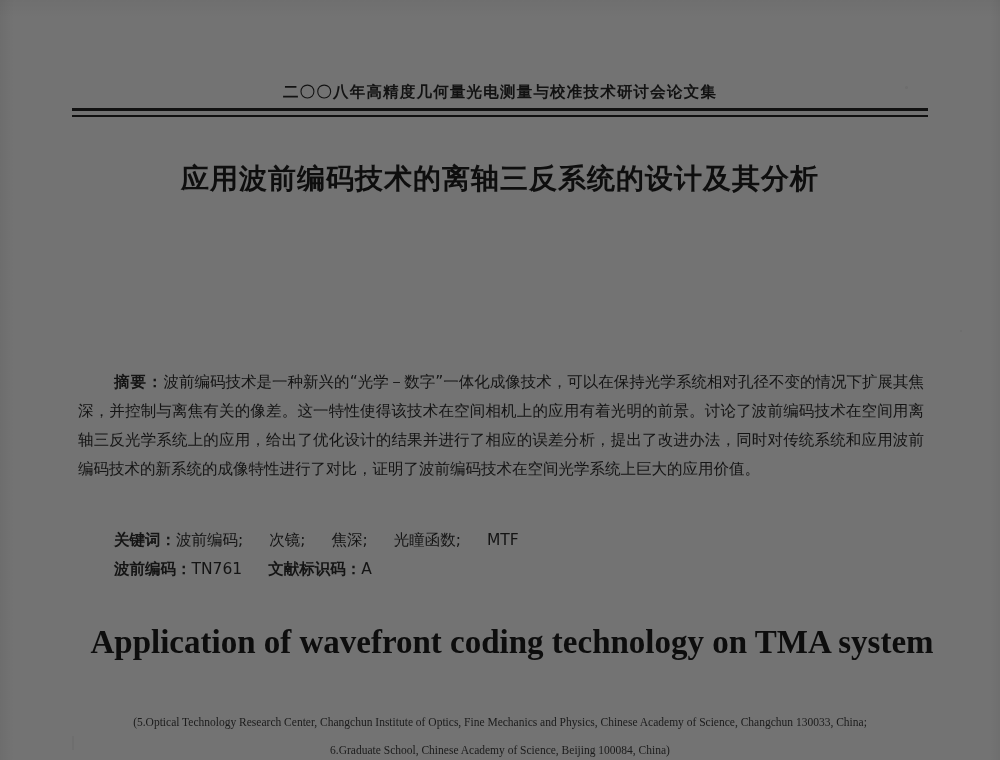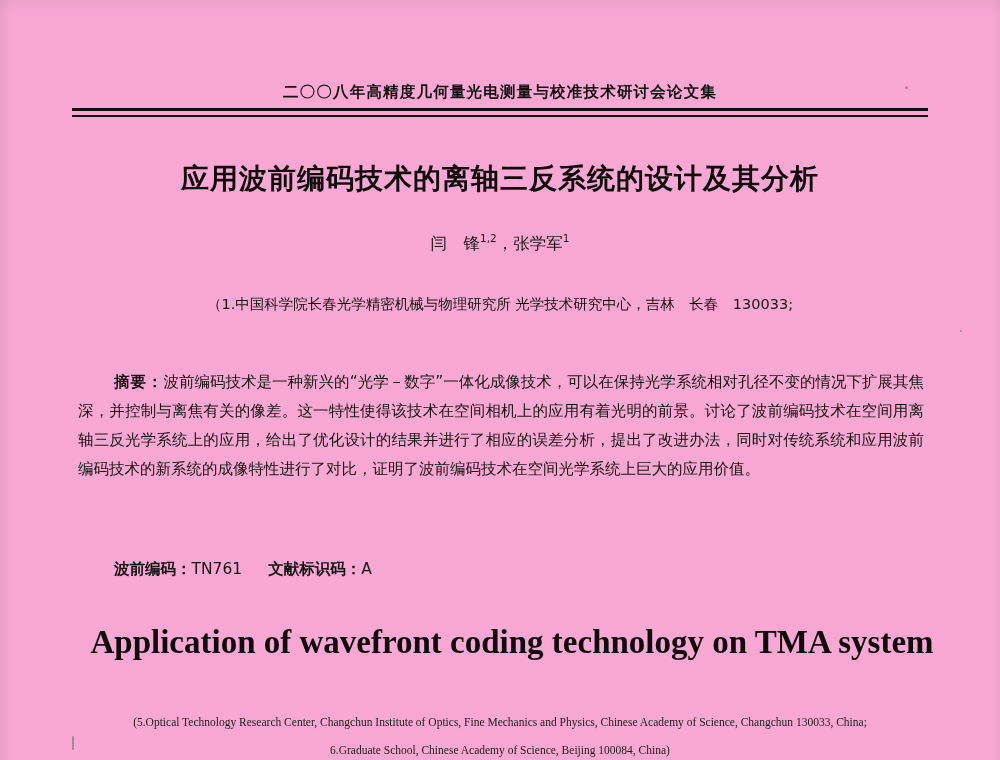--- a/index.html
+++ b/index.html
@@ -11,21 +11,21 @@
     width: 1000px;
     height: 760px;
     overflow: hidden;
     font-family: "Liberation Serif", serif;
     color: #1a1a1a;
   }
   .page {
     position: relative;
     width: 1000px;
     height: 760px;
-    background: #f9a8d4;
+    background: #737373;
   }
   
   .page::before {
     content: "";
     position: absolute;
     inset: 0;
     background:
       linear-gradient(to right, rgba(0,0,0,0.05) 0px, rgba(0,0,0,0) 14px),
       linear-gradient(to left, rgba(0,0,0,0.04) 0px, rgba(0,0,0,0) 10px),
       linear-gradient(to bottom, rgba(0,0,0,0.035) 0px, rgba(0,0,0,0) 18px);
@@ -172,30 +172,29 @@
 
 <div class="page">
   <div class="content">
 
     <div class="running-head">二〇〇八年高精度几何量光电测量与校准技术研讨会论文集</div>
     <div class="rule-thick"></div>
     <div class="rule-thin"></div>
 
     <div class="cn-title">应用波前编码技术的离轴三反系统的设计及其分析</div>
 
-    <div class="cn-authors">
-      <span>闫　锋</span><sup>1,2</sup><span>，</span><span>张学军</span><sup>1</sup>
-    </div>
-
-    <div class="affil affil-1">（1.中国科学院长春光学精密机械与物理研究所 光学技术研究中心，吉林　长春　130033;</div>
+
 
     <div class="abstract">
       <b>摘要：</b><span>波前编码技术是一种新兴的“光学－数字”一体化成像技术，可以在保持光学系统相对孔径不变的情况下扩展其焦深，并控制与离焦有关的像差。这一特性使得该技术在空间相机上的应用有着光明的前景。讨论了波前编码技术在空间用离轴三反光学系统上的应用，给出了优化设计的结果并进行了相应的误差分析，提出了改进办法，同时对传统系统和应用波前编码技术的新系统的成像特性进行了对比，证明了波前编码技术在空间光学系统上巨大的应用价值。</span>
     </div>
 
+    <div class="kw-line kw-1">
+      <b>关键词：</b><span>波前编码;</span><span class="gap-m"></span><span>次镜;</span><span class="gap-m"></span><span>焦深;</span><span class="gap-m"></span><span>光瞳函数;</span><span class="gap-m"></span><span>MTF</span>
+    </div>
 
     <div class="kw-line kw-2">
       <b>波前编码：</b><span>TN761</span><span class="gap-m"></span><b>文献标识码：</b><span>A</span>
     </div>
 
     <div class="en-title">Application of wavefront coding technology on TMA system</div>
 
 
     <div class="en-affil en-affil-1">(5.Optical Technology Research Center, Changchun Institute of Optics, Fine Mechanics and Physics, Chinese Academy of Science, Changchun 130033, China;</div>
     <div class="en-affil en-affil-2">6.Graduate School, Chinese Academy of Science, Beijing 100084, China)</div>

